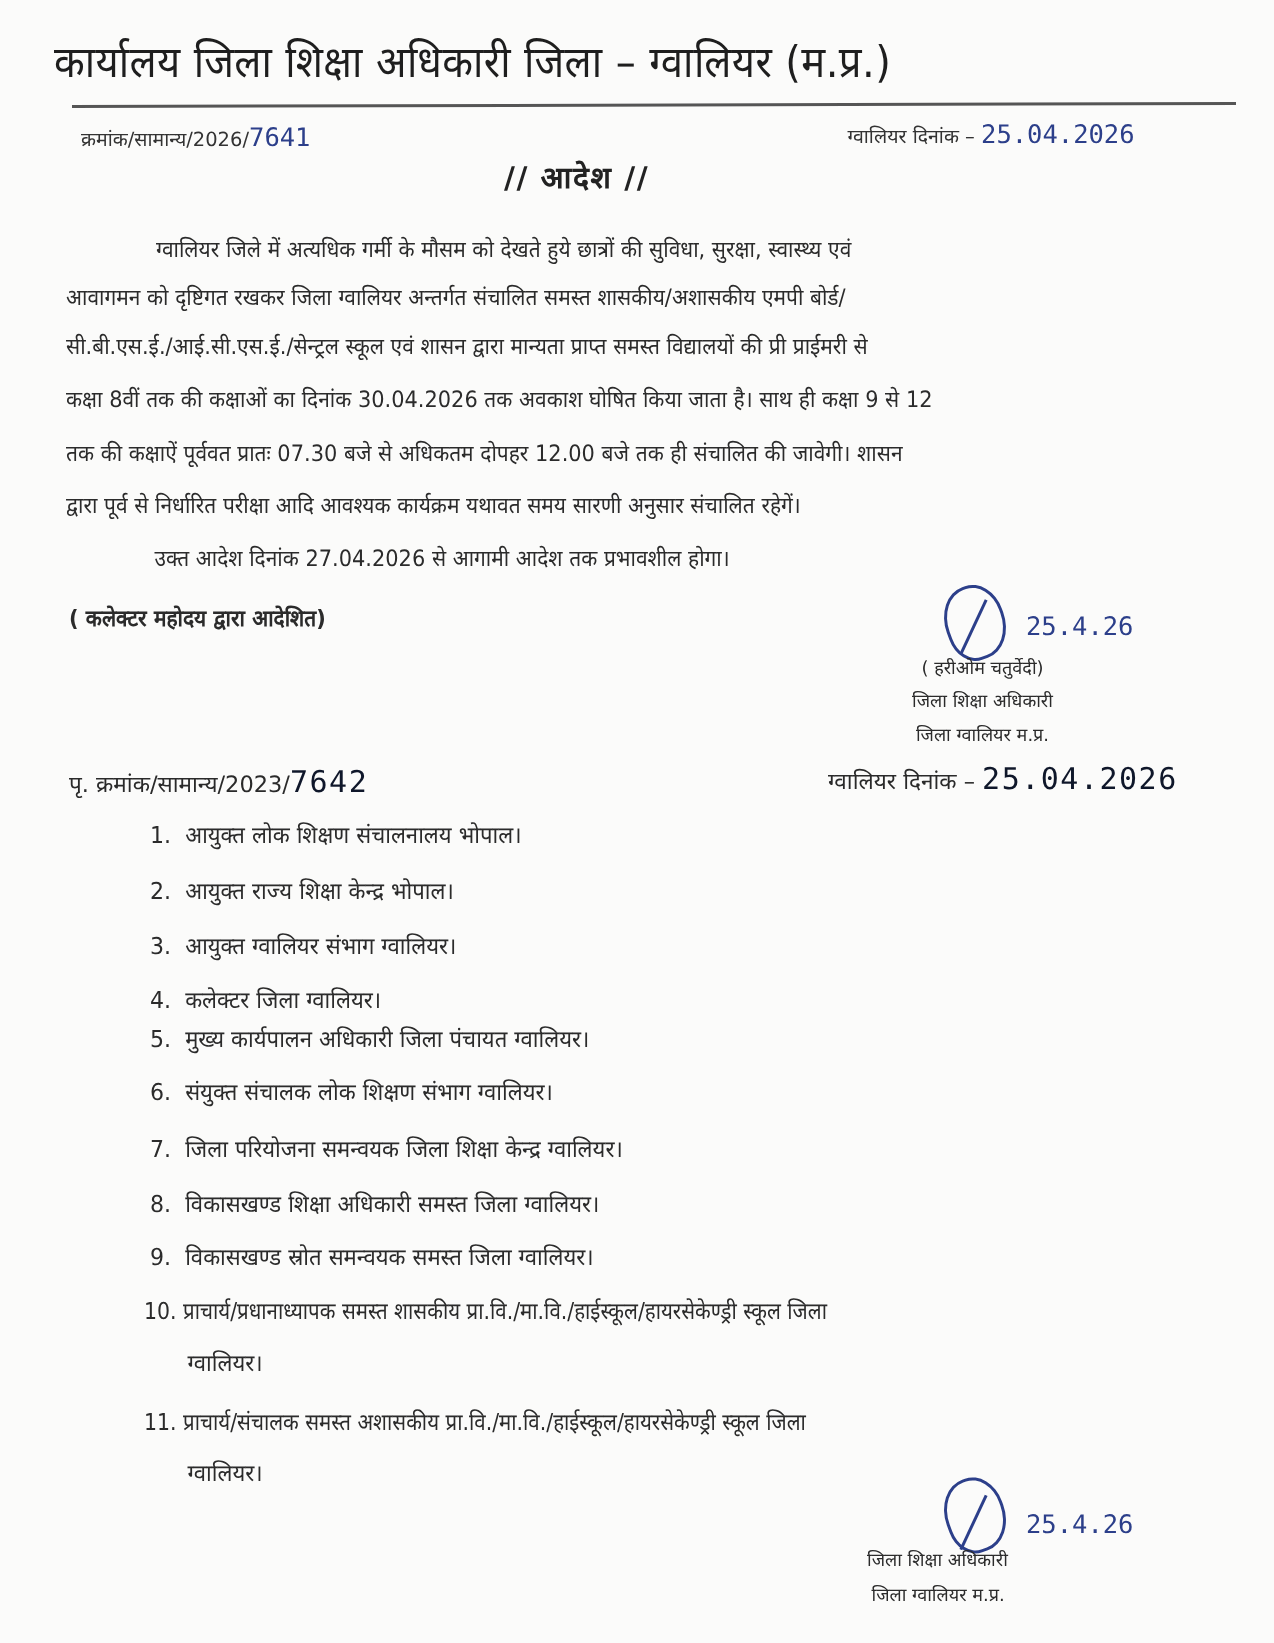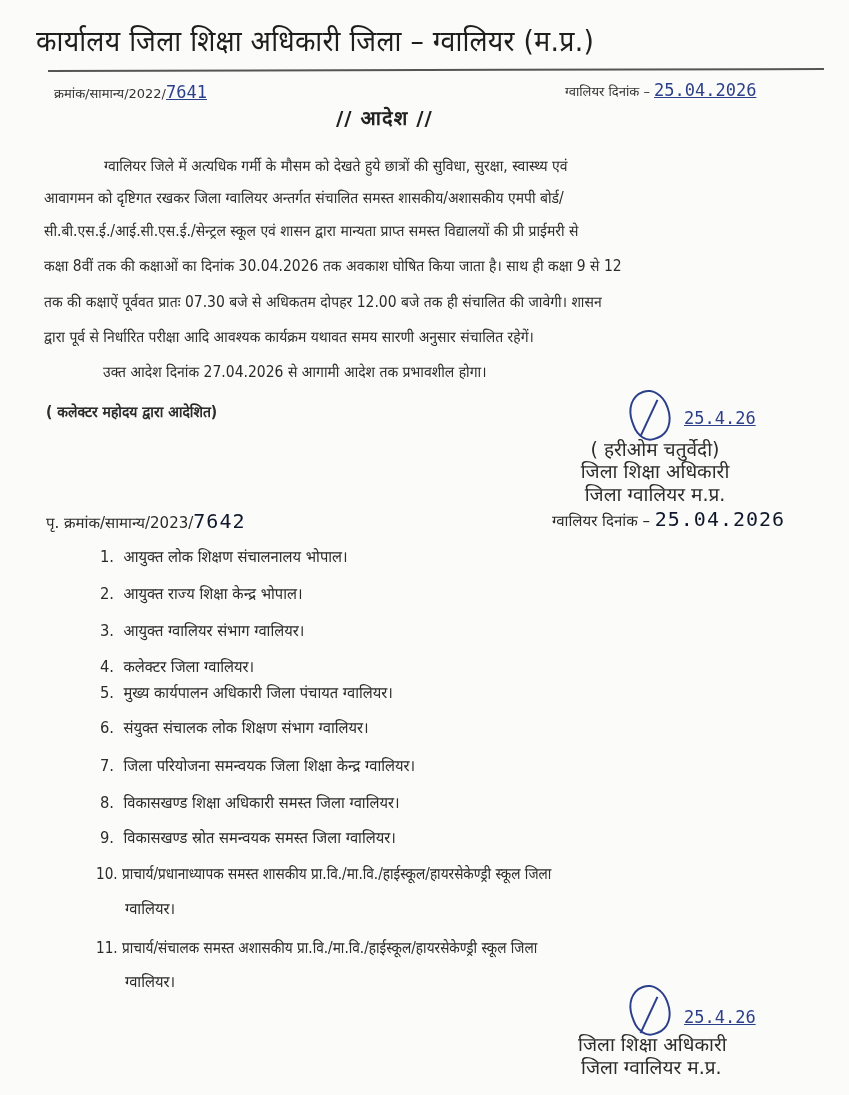--- a/index.html
+++ b/index.html
@@ -13,42 +13,42 @@
   .abs { position: absolute; white-space: nowrap; }
   .title {
     left: 36px; top: 20px; font-size: 29px; color: #1e1e1e;
     letter-spacing: 0.3px; transform: scaleX(0.92); transform-origin: left top;
   }
   .rule {
     position: absolute; left: 48px; top: 69px; width: 776px; height: 2px;
     background: #555; transform: rotate(-0.15deg);
   }
   .small { font-size: 13px; color: #333; }
-  .hand { font-family: "DejaVu Sans Mono", monospace; color: #2c3f8a; font-size: 17px; text-decoration: underline; }
+  .hand { font-family: "DejaVu Sans Mono", monospace; color: #2c3f8a; font-size: 17px; }
   .hand-lg { font-family: "DejaVu Sans Mono", monospace; color: #0f172a; font-size: 20px; letter-spacing: 1px; }
   .heading { left: 336px; top: 104px; font-size: 20px; font-weight: bold; color: #222; letter-spacing: 1px; }
   .body-line { font-size: 15px; color: #2b2b2b; transform: scaleX(0.93); transform-origin: left top; }
   .list-item { font-size: 15.5px; color: #2b2b2b; transform: scaleX(0.95); transform-origin: left top; }
-  .sig-block { font-size: 19px; color: #2b2b2b; text-align: center; }
+  .sig-block { font-size: 12px; color: #2b2b2b; text-align: center; }
   .signature {
     position: absolute; width: 36px; height: 46px; border: 2px solid #2c3f8a;
     border-radius: 50% 45% 50% 40%; transform: rotate(-20deg);
   }
   .sig-stroke {
     position: absolute; width: 2px; height: 40px; background: #2c3f8a; transform: rotate(25deg);
   }
 </style>
 </head>
 <body>
 
 <div class="abs title">कार्यालय जिला शिक्षा अधिकारी जिला – ग्वालियर (म.प्र.)</div>
 <div class="rule"></div>
 
 <div class="abs small" style="left:54px; top:82px;">
-  <span>क्रमांक/सामान्य/2022/</span><span class="hand">7641</span>
+  <span>क्रमांक/सामान्य/2026/</span><span class="hand">7641</span>
 </div>
 <div class="abs small" style="left:565px; top:80px;">
   <span>ग्वालियर दिनांक –</span>
   <span class="hand">25.04.2026</span>
 </div>
 
 <div class="abs heading">// आदेश //</div>
 
 <div class="abs body-line" style="left:104px; top:155px;">ग्वालियर जिले में अत्यधिक गर्मी के मौसम को देखते हुये छात्रों की सुविधा, सुरक्षा, स्वास्थ्य एवं</div>
 <div class="abs body-line" style="left:44px; top:187px;">आवागमन को दृष्टिगत रखकर जिला ग्वालियर अन्तर्गत संचालित समस्त शासकीय/अशासकीय एमपी बोर्ड/</div>

